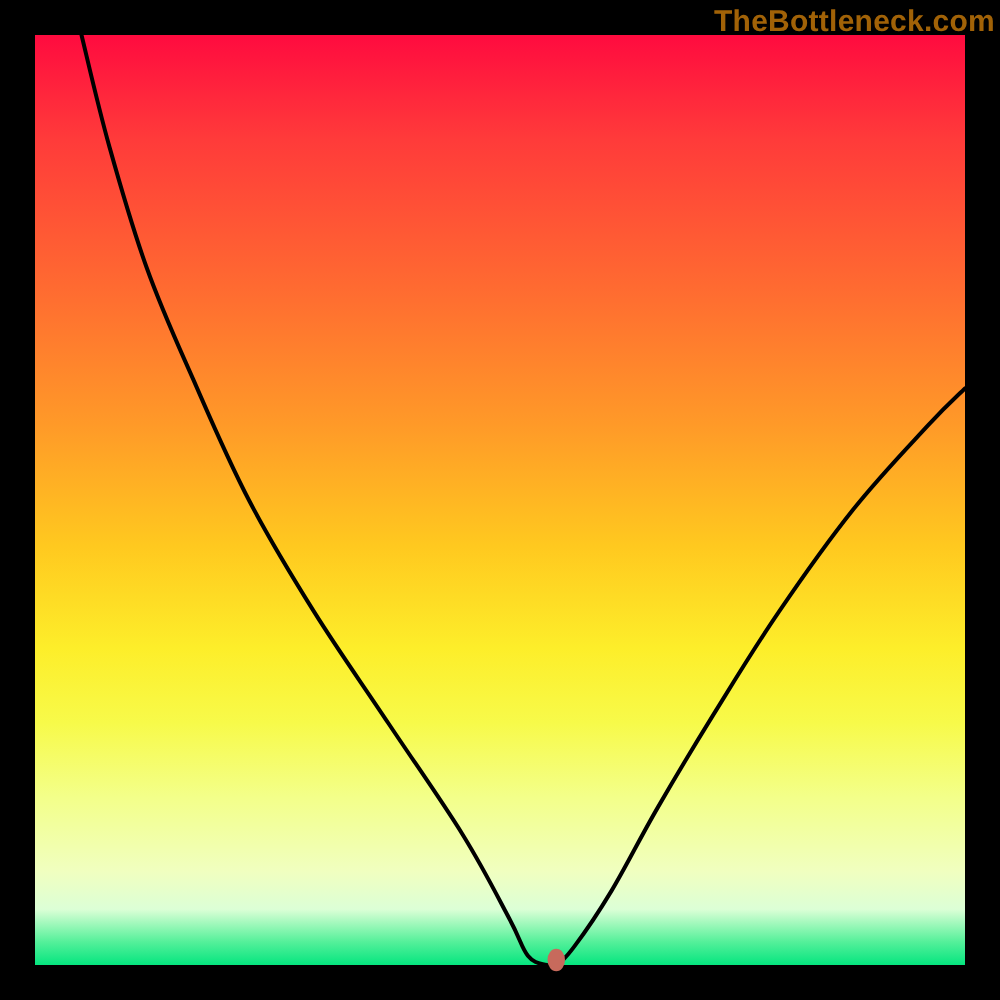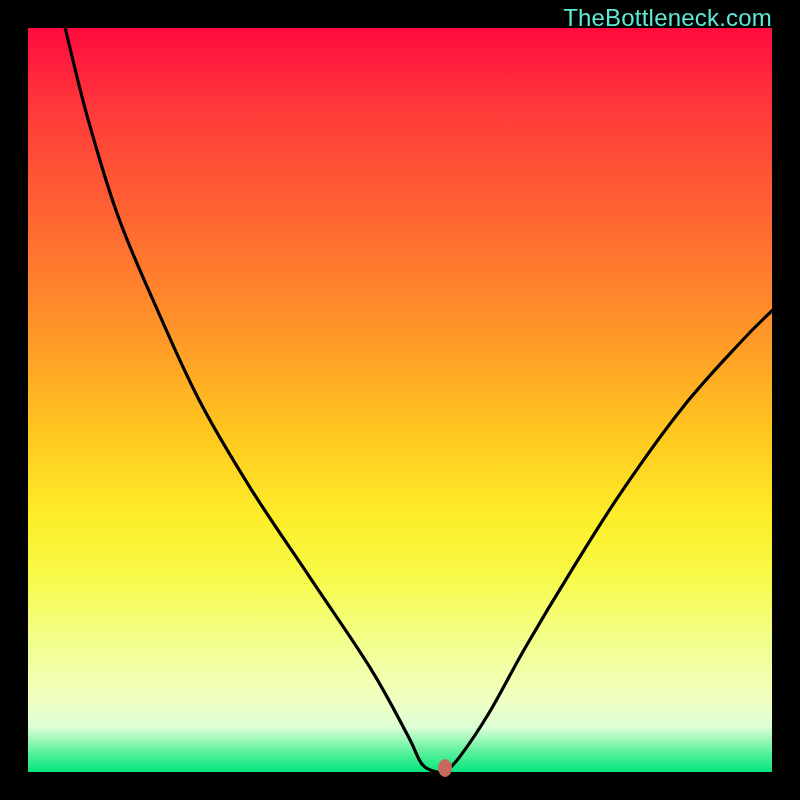--- a/index.html
+++ b/index.html
@@ -13,24 +13,24 @@
   }
   .frame {
     position: relative;
     width: 800px;
     height: 800px;
     background: #000;
   }
   .watermark {
     position: absolute;
     top: 4px;
-    right: 28px;
+    right: 4px;
     font-size: 24px;
-    font-weight: 400;
-    color: #5eead4;
+    font-weight: 700;
+    color: #a16207;
     letter-spacing: 0.2px;
     z-index: 30;
   }
   .plot-area {
     position: absolute;
     left: 28px;
     top: 28px;
     width: 744px;
     height: 744px;
     

